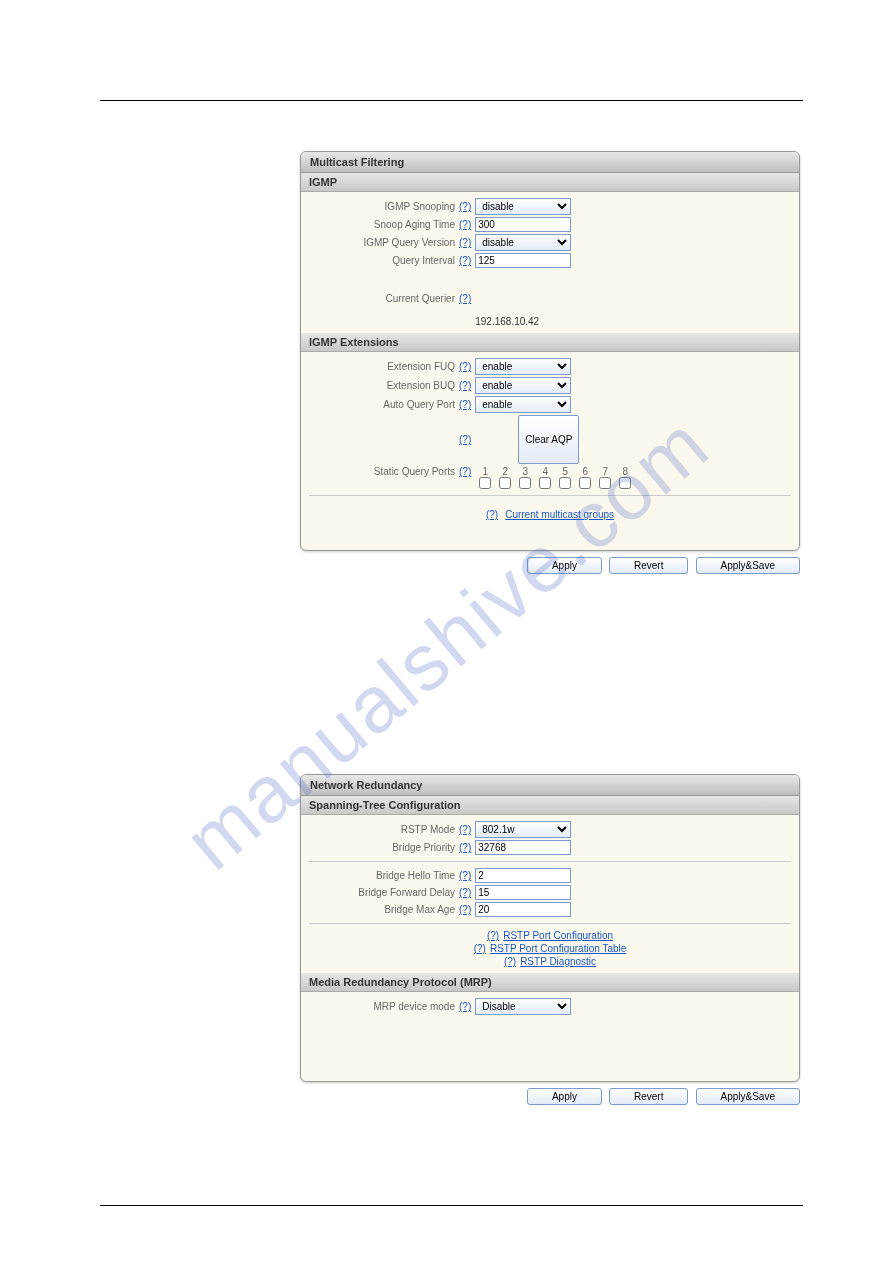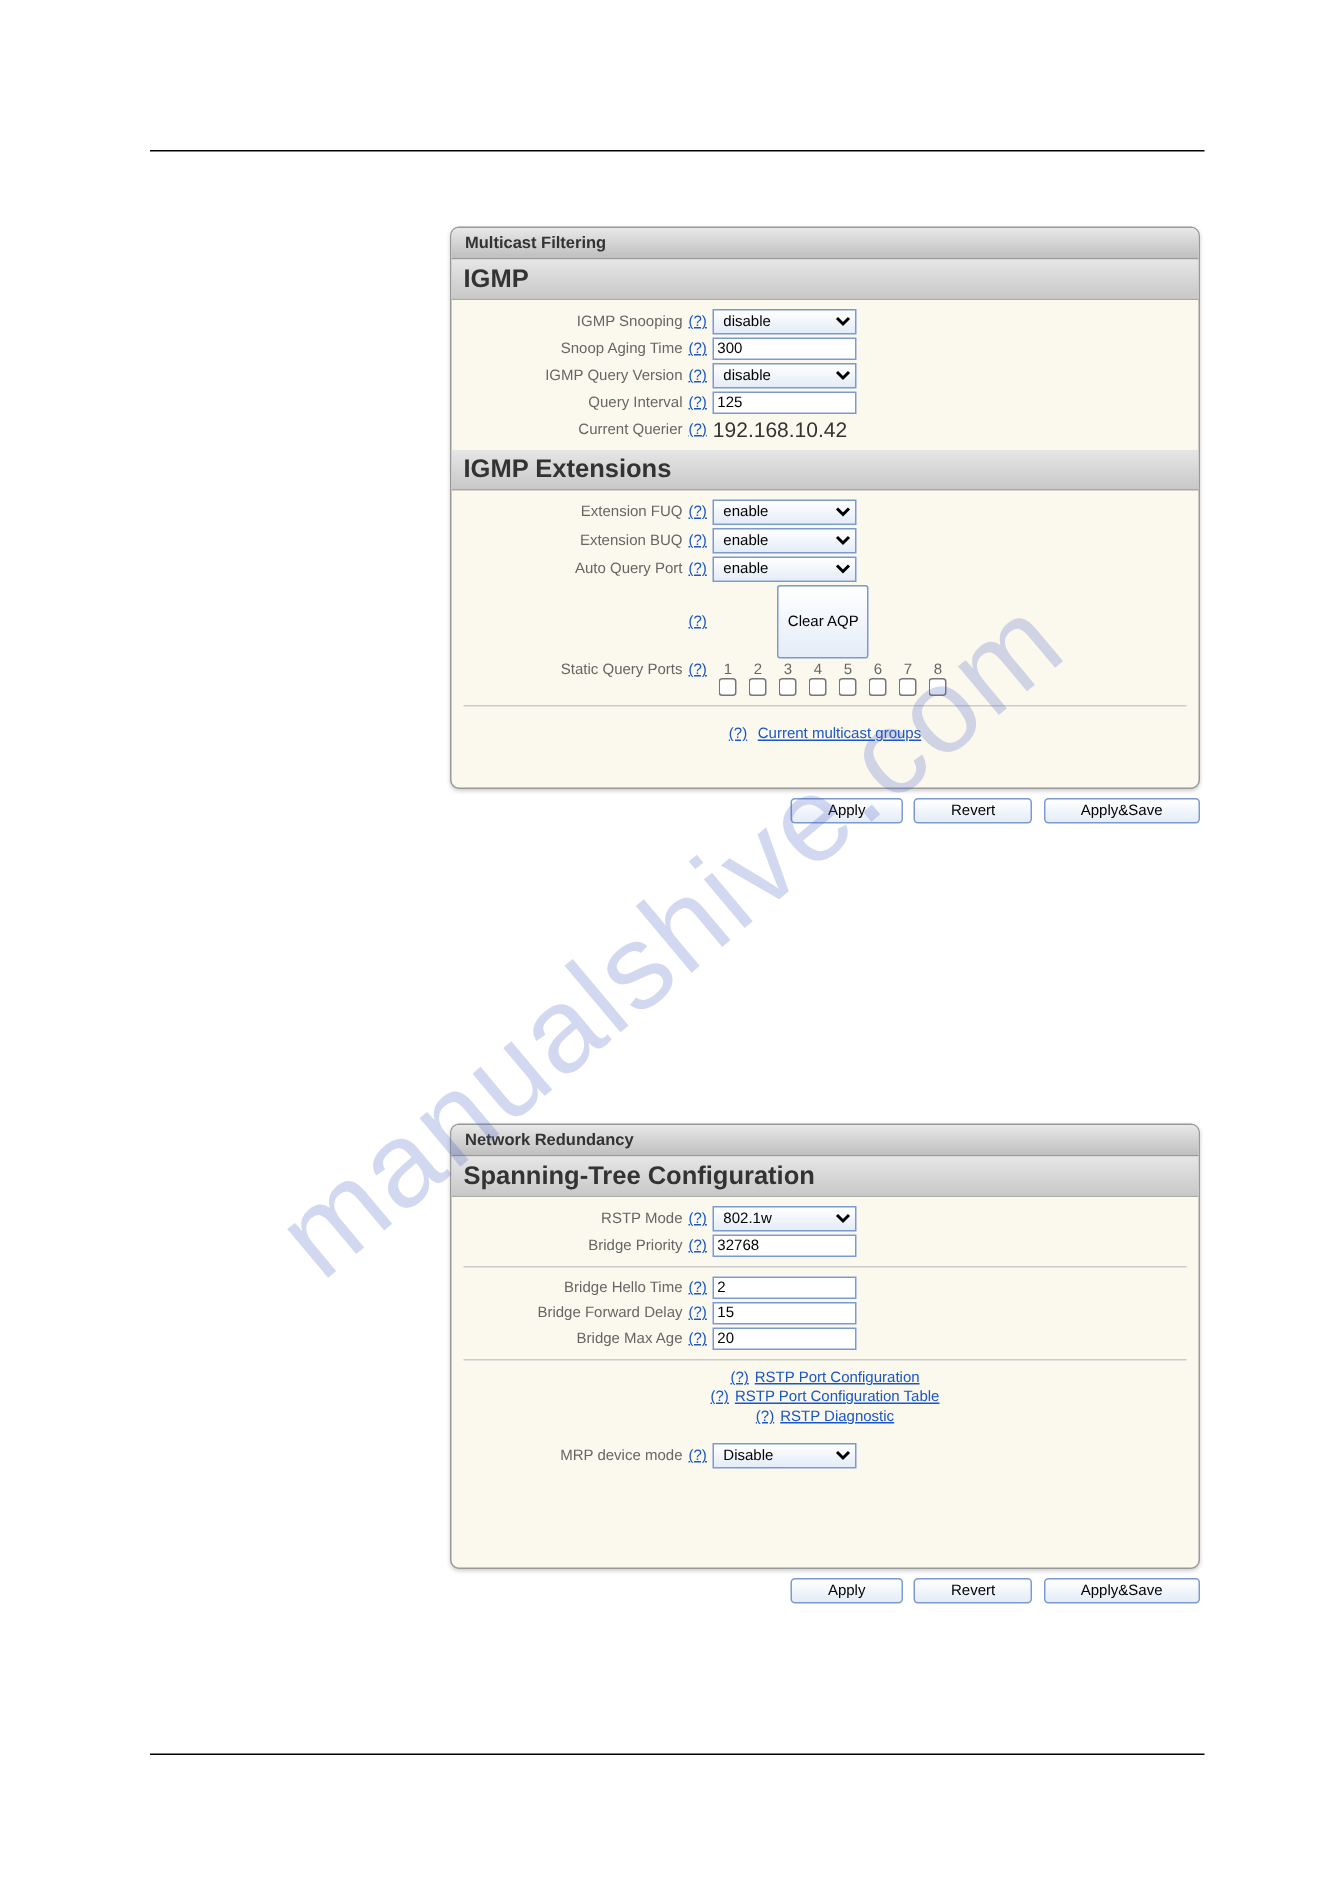--- a/index.html
+++ b/index.html
@@ -2,28 +2,28 @@
 <html><head>
 <meta charset="utf-8">
 <style>
   * { box-sizing: border-box; margin: 0; padding: 0; }
   body { font-family: Arial, sans-serif; font-size: 11px; background: #fff; width: 893px; position: relative; }
   .page { padding: 100px 90px 80px 100px; }
   .hr-line { border: none; border-top: 1px solid #000; margin: 0; }
   .panel-wrap { margin: 50px 0 20px 200px; width: 500px; }
   .panel { background: #fbf9ee; border: 1px solid #999; border-radius: 6px; overflow: hidden; box-shadow: 0 1px 3px rgba(0,0,0,0.2); }
   .panel-title { background: linear-gradient(#e8e8e8,#bfbfbf); font-weight: bold; padding: 4px 9px; color: #333; border-bottom: 1px solid #999; font-size: 11px; }
-  .section-title { background: linear-gradient(#e6e6e6,#c8c8c8); font-weight: bold; padding: 3px 8px; color: #333; border-bottom: 1px solid #aaa; font-size: 17px; }
+  .section-title { background: linear-gradient(#e6e6e6,#c8c8c8); font-weight: bold; padding: 3px 8px; color: #333; border-bottom: 1px solid #aaa; font-size: 11px; }
   .form-area { padding: 4px 8px; }
   .row { display: flex; align-items: center; margin: 2px 0; }
   .label { width: 150px; text-align: right; padding-right: 4px; color: #666; font-size: 10px; }
   .help { color: #1a56c4; font-size: 10px; margin-right: 4px; text-decoration: underline; cursor: pointer; }
   select.val, input.val { border: 1px solid #7a9ad0; font-size: 10px; padding: 1px 2px; width: 96px; background: #fff; }
   select.val { background: linear-gradient(#fff,#e4ecf7); }
-  .static-val { font-size: 14px; color: #333; }
+  .static-val { font-size: 10px; color: #333; margin-top: 46px; }
   .btn-small { border: 1px solid #7a9ad0; background: linear-gradient(#fff,#e4ecf7); font-size: 10px; padding: 18px 6px; border-radius: 2px; cursor: pointer; margin-left: 43px; }
   .ports-row { display: flex; align-items: flex-start; }
   .port { display: flex; flex-direction: column; align-items: center; width: 20px; font-size: 10px; color: #666; }
   .port input[type=checkbox] { width: 12px; height: 12px; border: 1px solid #1a56c4; }
   .inner-hr { border: none; border-top: 1px solid #ccc; margin: 6px 0; }
   .link-row { text-align: center; padding: 6px 0; }
   .link { color: #1a56c4; text-decoration: underline; font-size: 10px; cursor: pointer; }
   .footer-btns { text-align: right; margin-top: 6px; }
   .footer-btns button { border: 1px solid #7a9ad0; background: linear-gradient(#fff,#e4ecf7); font-size: 10px; padding: 2px 24px; border-radius: 3px; margin-left: 4px; cursor: pointer; }
   .watermark { position: absolute; left: 50%; top: 50%; transform: translate(-50%,-50%) rotate(-40deg); font-size: 80px; color: rgba(80,100,200,0.25); font-weight: 500; letter-spacing: 2px; pointer-events: none; white-space: nowrap; }
@@ -182,20 +182,21 @@
       </div>
       <div class="row" style="justify-content:center;">
         <span class="help">(?)</span>
         <span class="link">RSTP Port Configuration Table</span>
       </div>
       <div class="row" style="justify-content:center;">
         <span class="help">(?)</span>
         <span class="link">RSTP Diagnostic</span>
       </div>
     </div>
+    <div class="section-title">Media Redundancy Protocol (MRP)</div>
     <div class="form-area">
       <div class="row">
         <span class="label">MRP device mode</span>
         <span class="help">(?)</span>
         <select class="val"><option>Disable</option></select>
       </div>
       <div style="height:60px"></div>
     </div>
   </div>
   <div class="footer-btns">

